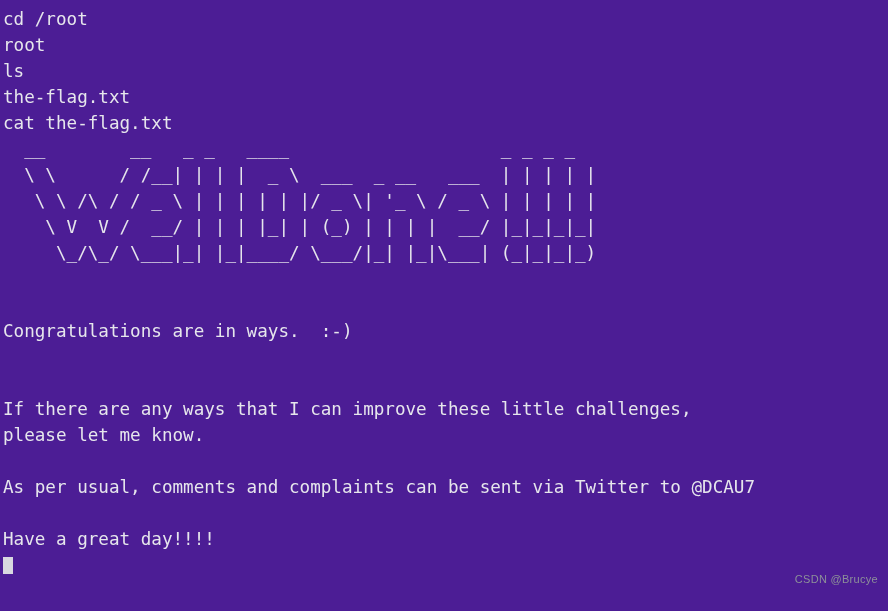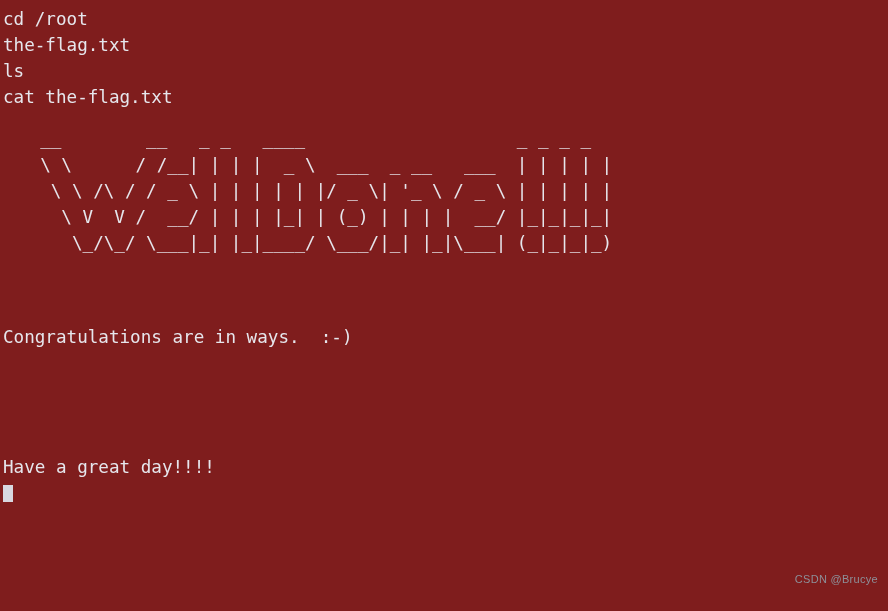--- a/index.html
+++ b/index.html
@@ -13,21 +13,21 @@
     overflow: hidden;
     position: relative;
     font-family: "DejaVu Sans Mono", "Liberation Mono", monospace;
   }
   #terminal {
     position: absolute;
     left: 0;
     top: 0;
     width: 888px;
     height: 611px;
-    background: #7f1d1d;
+    background: #4c1d95;
     padding: 0;
     box-sizing: border-box;
   }
   .term-body {
     padding: 6px 0 0 3px;
   }
   .line {
     color: #e6e6ec;
     font-size: 17.6px;
     line-height: 26px;
@@ -35,21 +35,21 @@
     font-family: "DejaVu Sans Mono", "Liberation Mono", monospace;
     letter-spacing: 0px;
     min-height: 26px;
   }
   .ascii-art {
     color: #e6e6ec;
     font-size: 17.6px;
     line-height: 26px;
     white-space: pre;
     font-family: "DejaVu Sans Mono", "Liberation Mono", monospace;
-    margin: 16px;
+    margin: 0;
     padding: 0;
   }
   .blank {
     min-height: 26px;
   }
   .cursor {
     display: inline-block;
     width: 10px;
     height: 17px;
     background: #d8d8e0;
@@ -66,37 +66,41 @@
     user-select: none;
   }
 </style>
 </head>
 <body>
 
 <div id="terminal">
   <div class="term-body">
 
     <div class="line">cd /root</div>
+    <div class="line">root</div>
+    <div class="line">ls</div>
     <div class="line">the-flag.txt</div>
-    <div class="line">ls</div>
     <div class="line">cat the-flag.txt</div>
 
     <pre class="ascii-art">  __        __   _ _   ____                    _ _ _ _
   \ \      / /__| | | |  _ \  ___  _ __   ___  | | | | |
    \ \ /\ / / _ \ | | | | | |/ _ \| '_ \ / _ \ | | | | |
     \ V  V /  __/ | | | |_| | (_) | | | |  __/ |_|_|_|_|
      \_/\_/ \___|_| |_|____/ \___/|_| |_|\___| (_|_|_|_)</pre>
 
     <div class="line blank">&nbsp;</div>
     <div class="line blank">&nbsp;</div>
 
     <div class="line">Congratulations are in ways.  :-)</div>
     <div class="line blank">&nbsp;</div>
     <div class="line blank">&nbsp;</div>
+    <div class="line">If there are any ways that I can improve these little challenges,</div>
+    <div class="line">please let me know.</div>
     <div class="line blank">&nbsp;</div>
+    <div class="line">As per usual, comments and complaints can be sent via Twitter to @DCAU7</div>
     <div class="line blank">&nbsp;</div>
     <div class="line">Have a great day!!!!</div>
     <div class="line"><span class="cursor"></span></div>
 
   </div>
 
   <div id="watermark">CSDN @Brucye</div>
 </div>
 
 </body></html>

